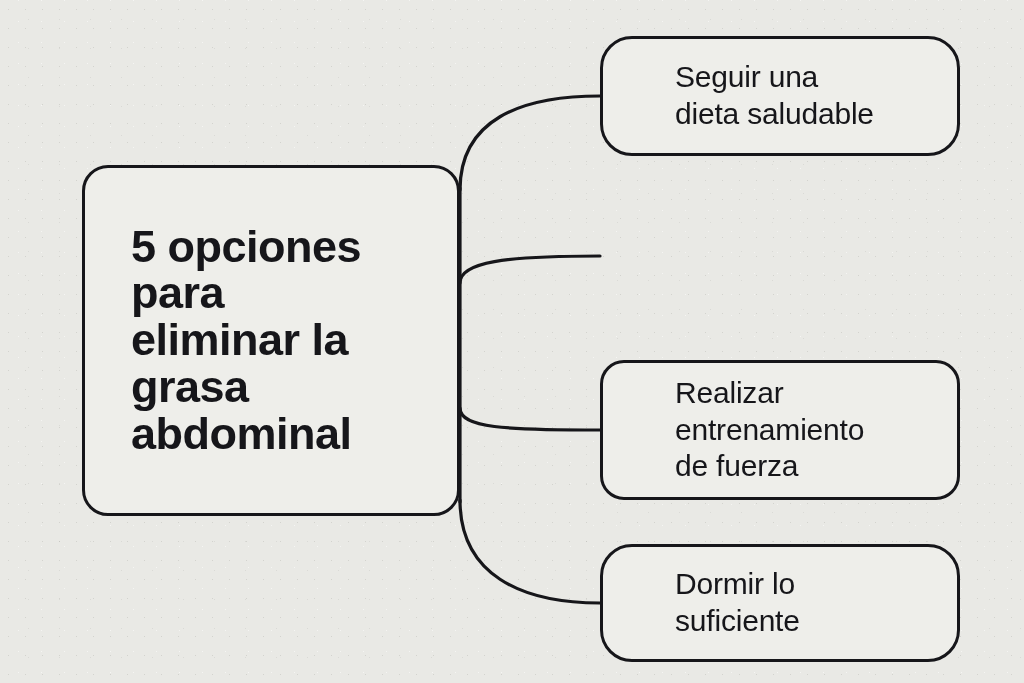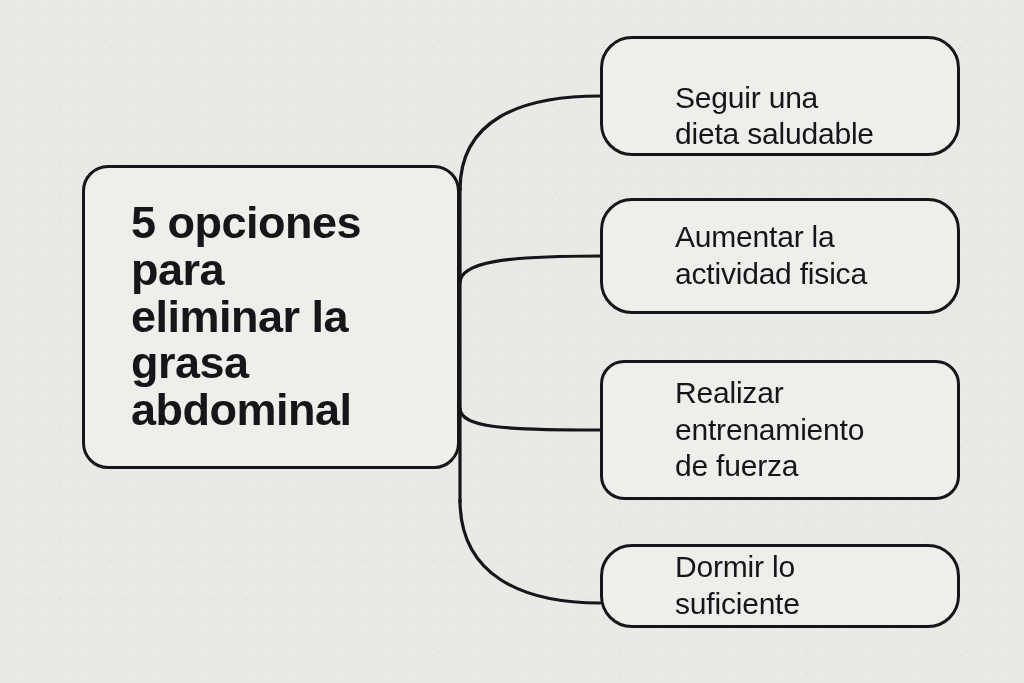--- a/index.html
+++ b/index.html
@@ -53,21 +53,21 @@
     background: #eeeeea;
     border: 3.2px solid #16161a;
     display: flex;
     align-items: center;
   }
 
   .node-root {
     left: 82px;
     top: 165px;
     width: 378px;
-    height: 304px;
+    height: 351px;
     border-radius: 26px;
     padding: 0 26px 0 46px;
   }
 
   .root-title {
     font-size: 45px;
     font-weight: 700;
     line-height: 1.04;
     letter-spacing: -0.5px;
     color: #16161a;
@@ -84,24 +84,24 @@
   .child-label {
     font-size: 30px;
     font-weight: 400;
     line-height: 1.22;
     letter-spacing: -0.2px;
     color: #16161a;
     white-space: pre-line;
     margin: 0;
   }
 
-  #child-0 { top: 36px;  height: 120px; align-items: flex-end; }
+  #child-0 { top: 36px;  height: 120px; }
   #child-1 { top: 198px; height: 116px; }
   #child-2 { top: 360px; height: 140px; border-radius: 24px; }
-  #child-3 { top: 544px; height: 84px; }
+  #child-3 { top: 544px; height: 118px; }
 </style>
 </head>
 <body>
 
 <div id="mindmap">
 
   <svg id="connectors" viewBox="0 0 1024 683" width="1024" height="683" aria-hidden="true">
 
     <path d="M 460 188 L 460 502"></path>
 
@@ -120,24 +120,20 @@
 eliminar la
 grasa
 abdominal</p>
   </div>
 
   <div class="node node-child" id="child-0">
     <p class="child-label">Seguir una
 dieta saludable</p>
   </div>
 
-  <div class="node node-child" id="child-1">
-    <p class="child-label">Aumentar la
-actividad fisica</p>
-  </div>
 
   <div class="node node-child" id="child-2">
     <p class="child-label">Realizar
 entrenamiento
 de fuerza</p>
   </div>
 
   <div class="node node-child" id="child-3">
     <p class="child-label">Dormir lo
 suficiente</p>

